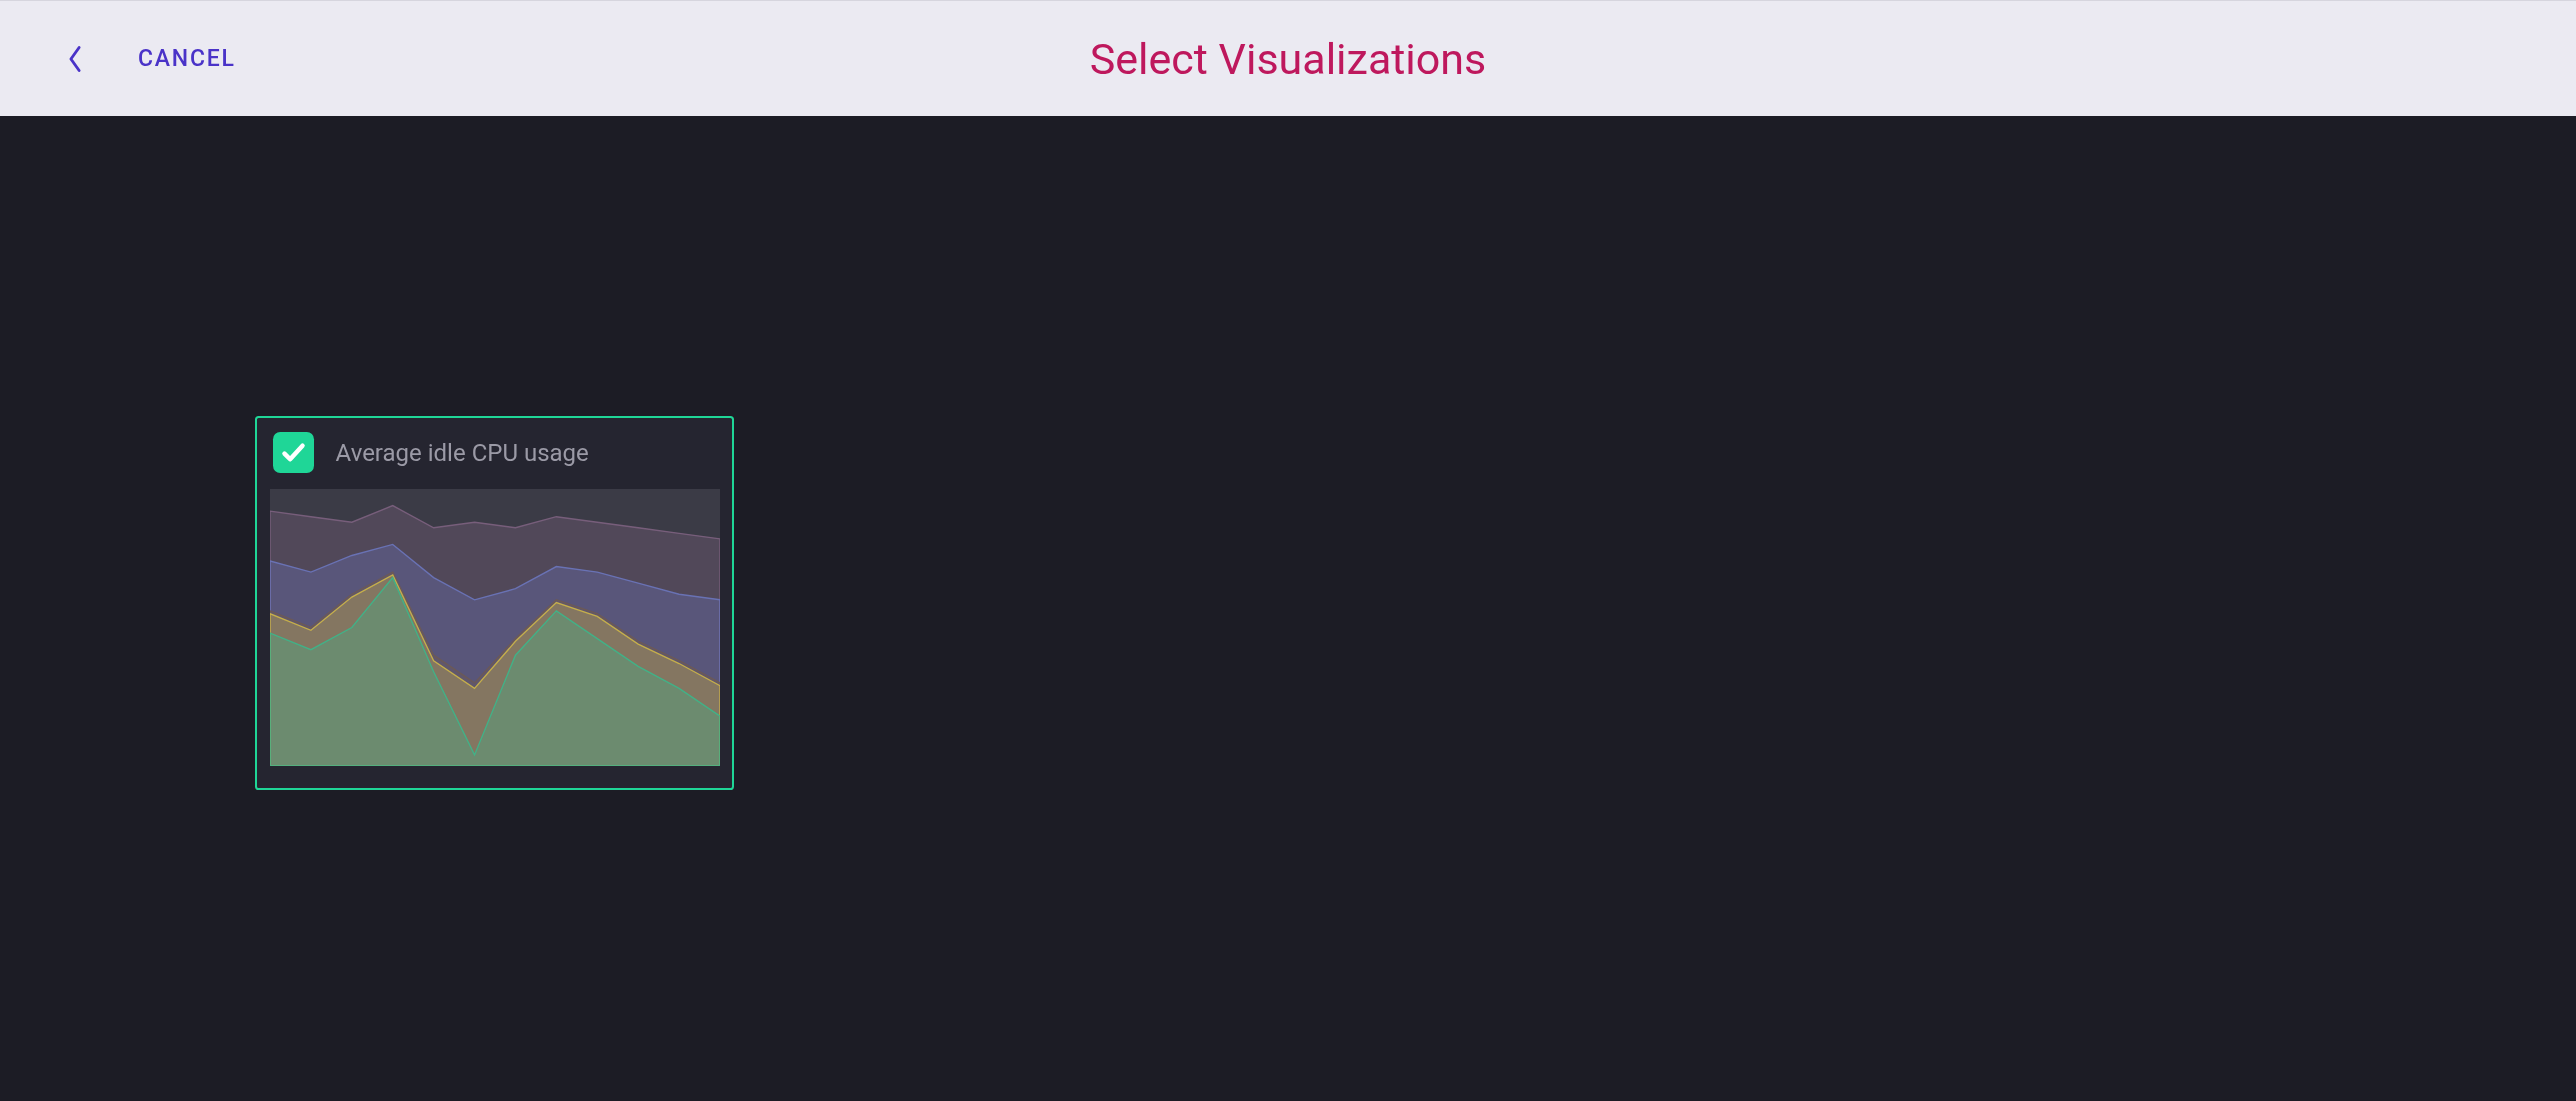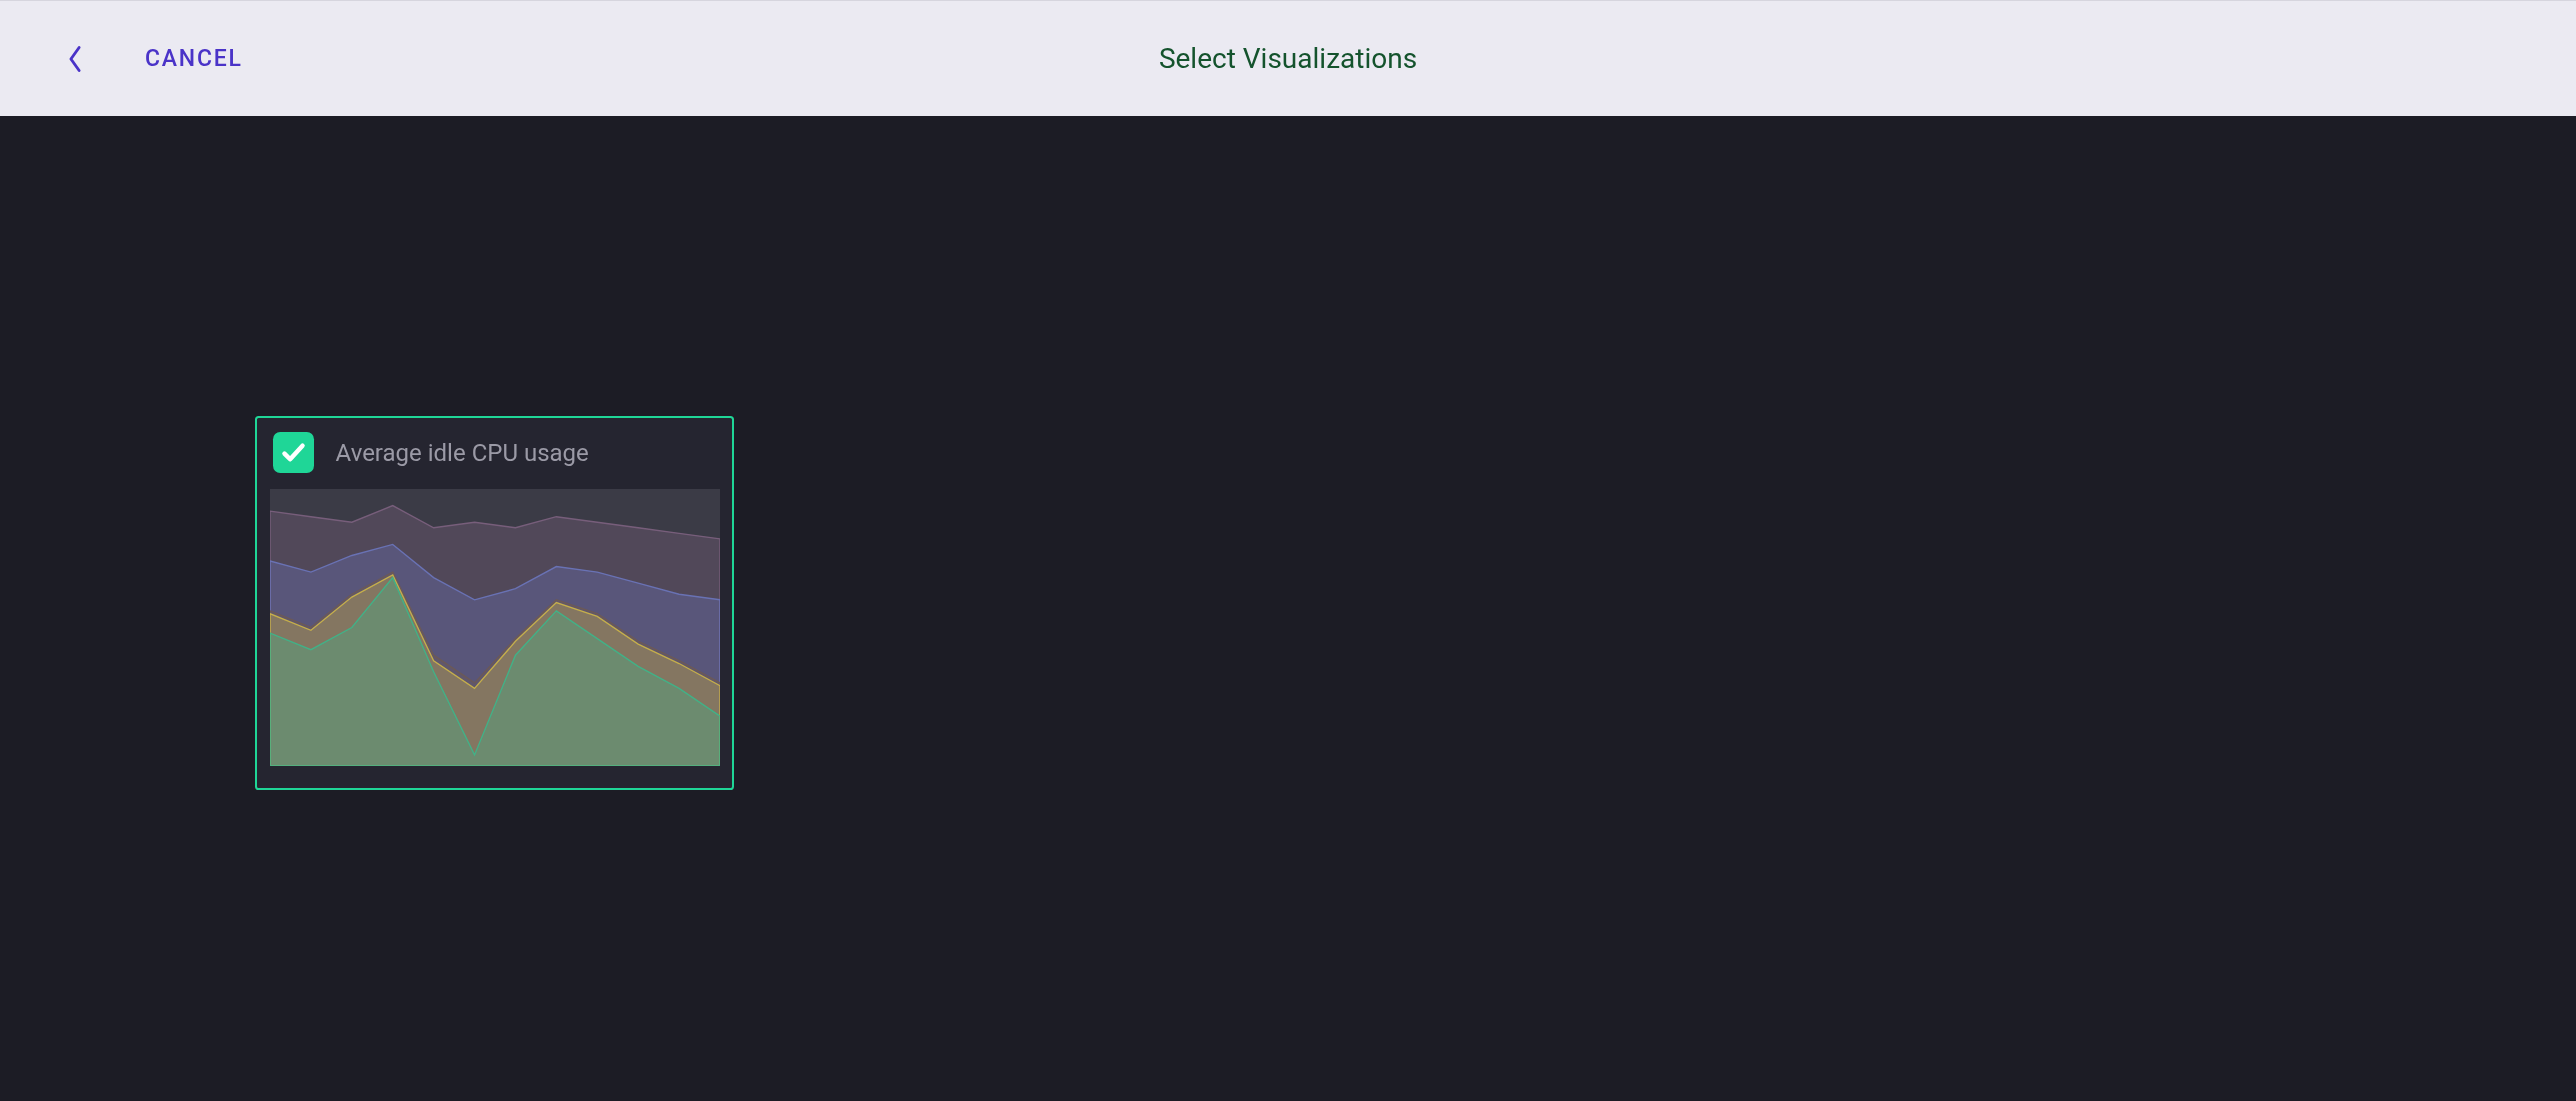--- a/index.html
+++ b/index.html
@@ -13,21 +13,20 @@
   }
 
   
   .header {
     height: 116px;
     background: #ebeaf2;
     border-top: 1.8px solid #d6d5de;
     display: flex;
     align-items: center;
     position: relative;
-    gap: 7px;
   }
   .back-icon {
     width: 25px;
     height: 25px;
     margin-left: 63px;
     color: #4a33c8;
     display: flex;
     align-items: center;
     justify-content: center;
   }
@@ -40,22 +39,22 @@
     letter-spacing: 1.8px;
     background: none;
     border: none;
     cursor: pointer;
     font-family: inherit;
   }
   .title {
     position: absolute;
     left: 50%;
     transform: translateX(-50%);
-    color: #14532d;
-    font-size: 28px;
+    color: #be185d;
+    font-size: 43px;
     font-weight: 400;
   }
 
   
   .main {
     padding-top: 54px;
     position: relative;
     height: calc(100% - 116px);
   }
 

